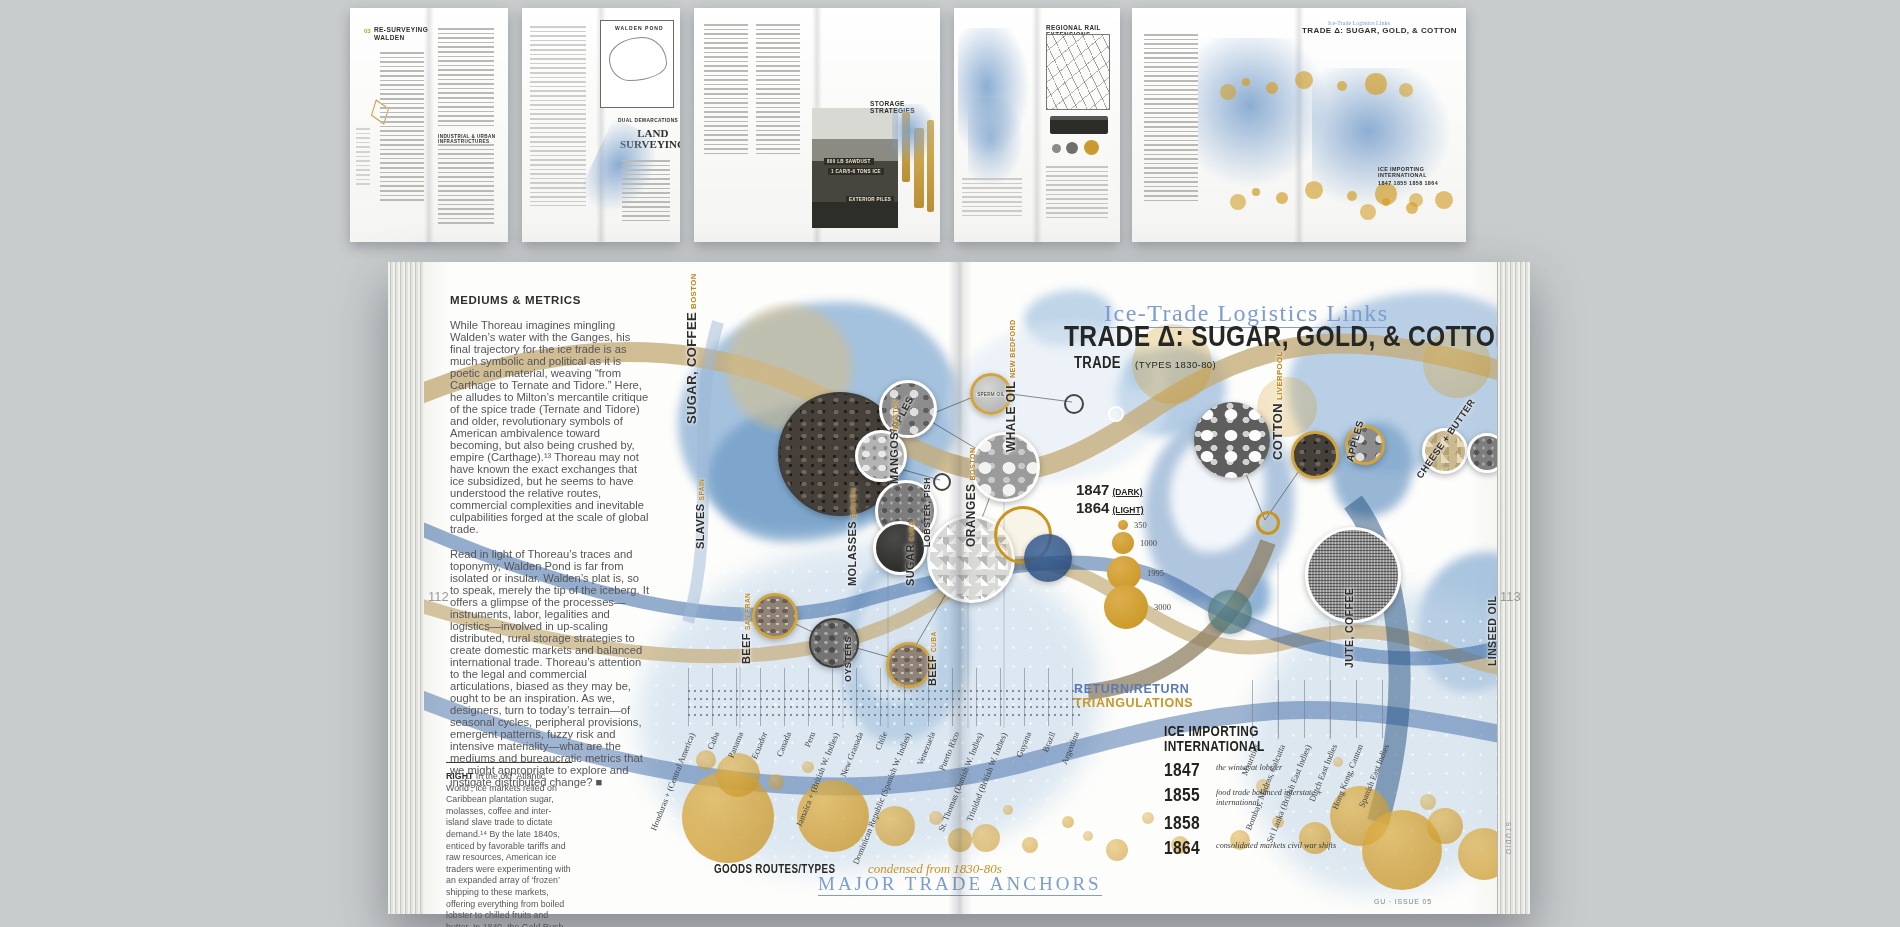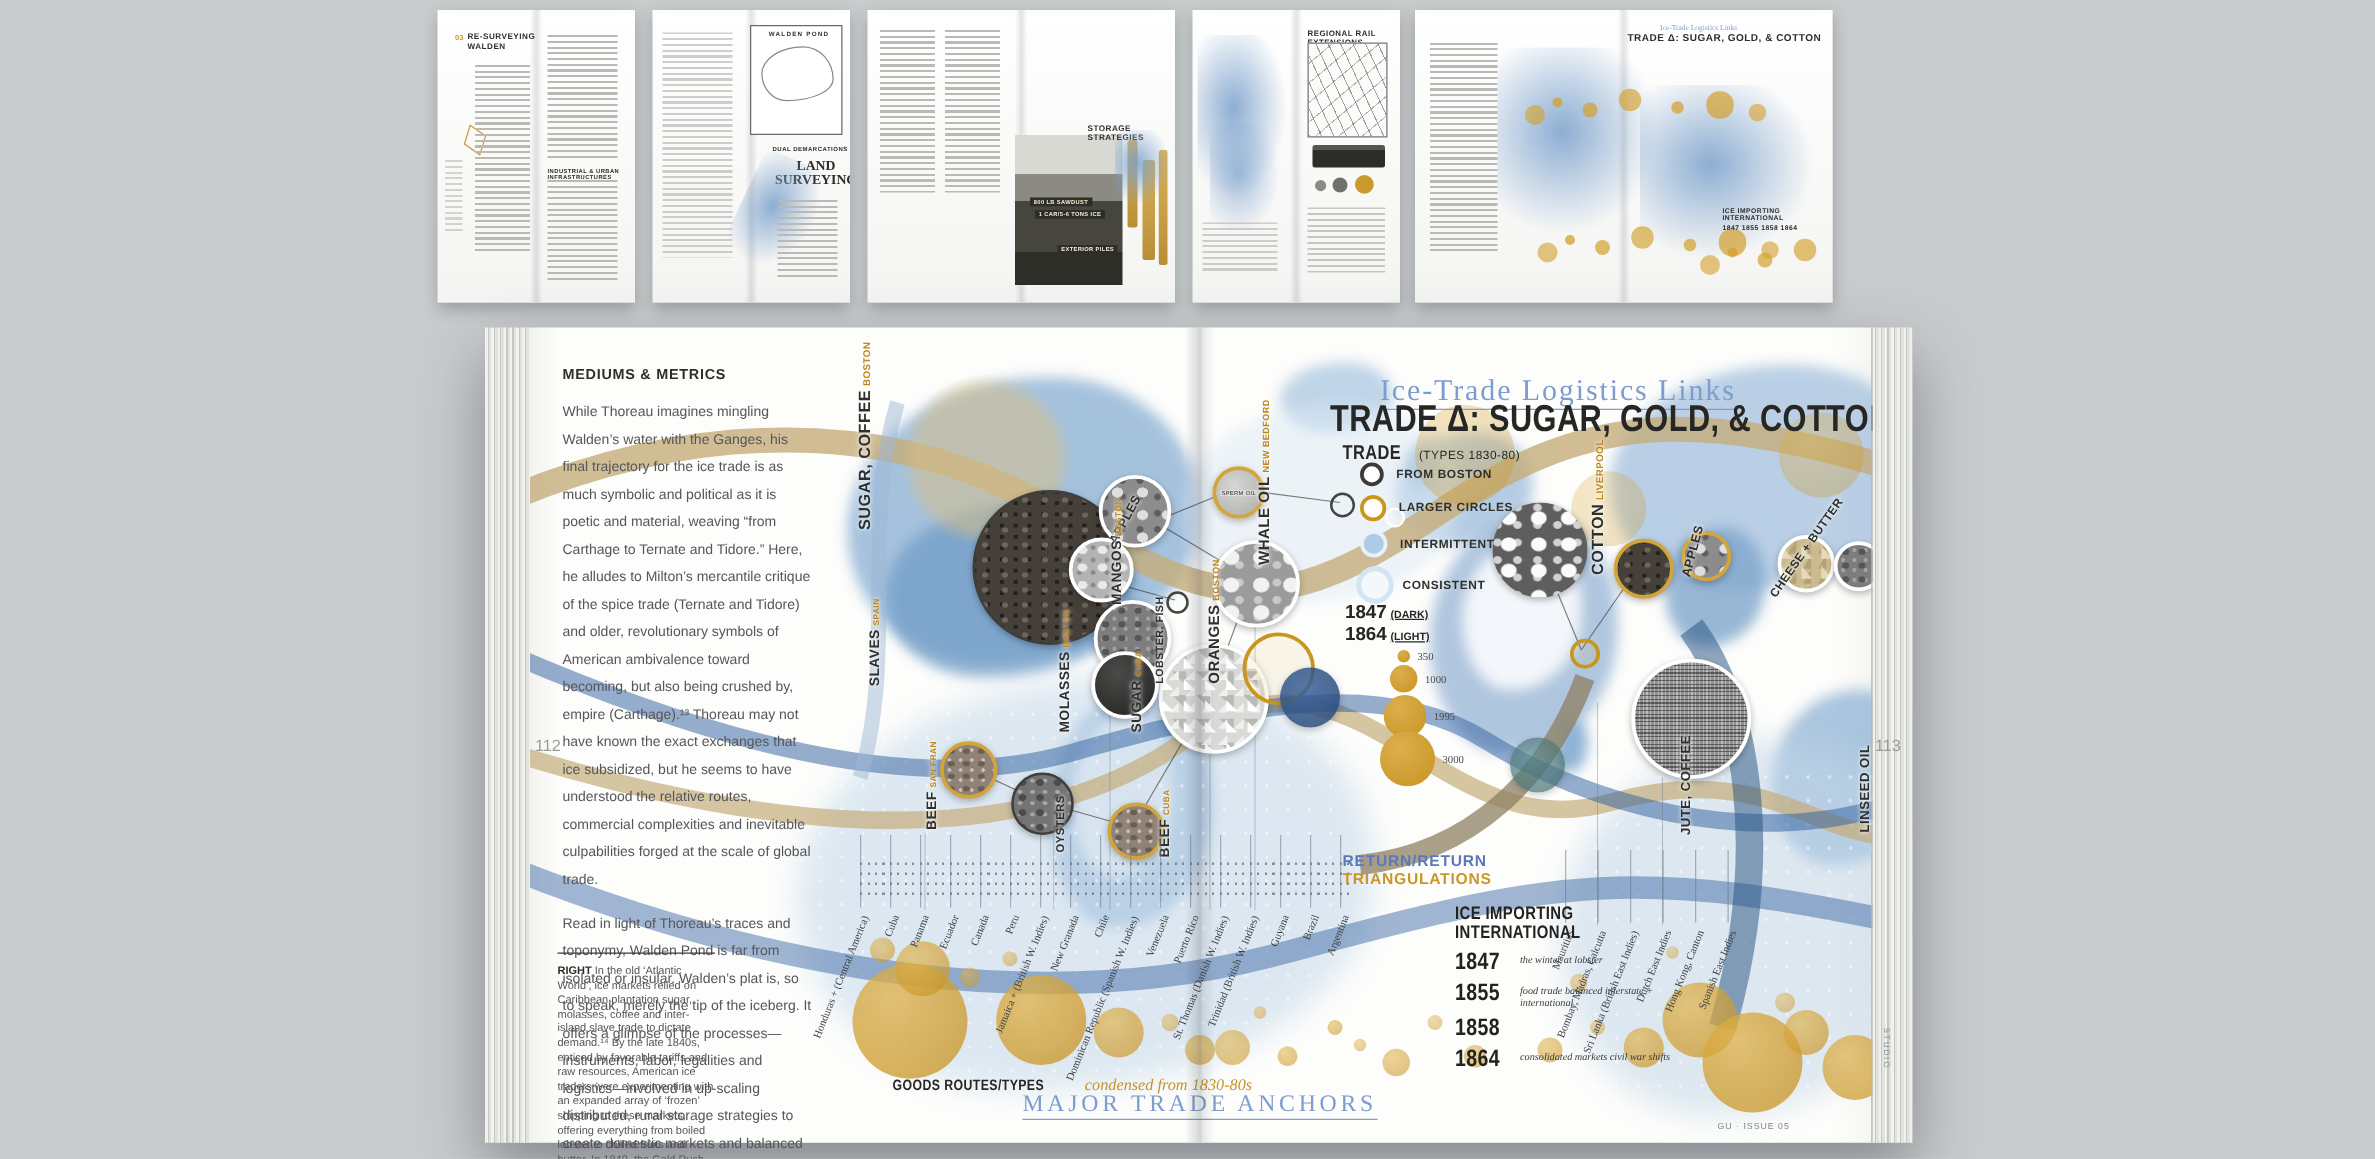--- a/index.html
+++ b/index.html
@@ -80,21 +80,21 @@
 
   .country{position:absolute;top:0;z-index:14;}
   .country::before{content:'';position:absolute;left:0;top:-60px;width:1px;height:58px;background:rgba(110,122,140,.55);}
   .country-label{position:absolute;left:0;top:2px;display:inline-block;white-space:nowrap;transform:rotate(-68deg) translateX(-101%);transform-origin:0 0;font-family:"Liberation Serif",serif;font-size:8.6px;color:#3f4248;}
 
   .dotrow{position:absolute;height:1.6px;background:repeating-linear-gradient(90deg,#5d6571 0 1.6px,transparent 1.6px 6px);opacity:.7;z-index:9;}
 
   
   #textcol{position:absolute;left:62px;top:32px;width:200px;z-index:20;}
   #textcol h3{margin:0;font-size:11.5px;letter-spacing:.6px;color:#2e2e2c;}
-  #textcol p{margin:13px 0 0;font-size:11.2px;line-height:22px;color:#55565a;}
+  #textcol p{margin:13px 0 0;font-size:11.2px;line-height:12px;color:#55565a;}
   #caption{position:absolute;left:58px;top:500px;width:126px;border-top:1.6px solid #3a3a38;padding-top:8px;font-size:8.8px;line-height:11.6px;color:#55565a;z-index:20;}
   #caption b{color:#2e2e2c;}
   .pnum{position:absolute;top:327px;font-size:13px;color:#9a9a98;z-index:45;}
 
   
   #overlay-title{position:absolute;left:716px;top:38px;font-family:"Liberation Serif",serif;font-size:24px;letter-spacing:1.5px;color:#7d9ccf;border-bottom:1.5px solid #7d9ccf;z-index:22;white-space:nowrap;}
   #main-title{position:absolute;left:676px;top:57px;font-size:30px;font-weight:bold;color:#262624;z-index:23;white-space:nowrap;}
   .cond{display:inline-block;transform:scaleX(.82);transform-origin:0 50%;letter-spacing:.4px;}
   #subtitle{position:absolute;left:686px;top:92px;z-index:23;color:#262624;white-space:nowrap;}
   #subtitle .lead{font-size:16px;font-weight:bold;}
@@ -492,42 +492,20 @@
   </div>
   <span class="pnum" style="left:40px;">112</span>
   <span class="pnum" style="left:1112px;">113</span>
 
   <div id="overlay-title">Ice-Trade Logistics Links</div>
   <div id="main-title"><span class="cond">TRADE Δ: SUGAR, GOLD, &amp; COTTON</span></div>
   <div id="subtitle">
     <span class="lead cond">TRADE</span><span class="paren">(TYPES 1830-80)</span>
   </div>
 
-  <div id="legend">
-
-      <div class="lg-row lg-dark">
-        <span class="lg-circle"></span>
-        <span class="lg-label">FROM BOSTON</span>
-      </div>
-
-      <div class="lg-row lg-gold">
-        <span class="lg-circle"></span>
-        <span class="lg-label">LARGER CIRCLES</span>
-      </div>
-
-      <div class="lg-row lg-int">
-        <span class="lg-circle"></span>
-        <span class="lg-label">INTERMITTENT</span>
-      </div>
-
-      <div class="lg-row lg-con">
-        <span class="lg-circle"></span>
-        <span class="lg-label">CONSISTENT</span>
-      </div>
-    </div>
 
   <div id="yearkey">
     <div><span class="yr">1847</span><span class="tag">(DARK)</span></div>
     <div><span class="yr">1864</span><span class="tag">(LIGHT)</span></div>
   </div>
 
   <div id="scalewrap">
 
   <div class="scale-dot" style="left: 735px; top: 263px; width: 10px; height: 10px; margin-left: -5px; margin-top: -5px;">
         <span class="scale-num">350</span>

